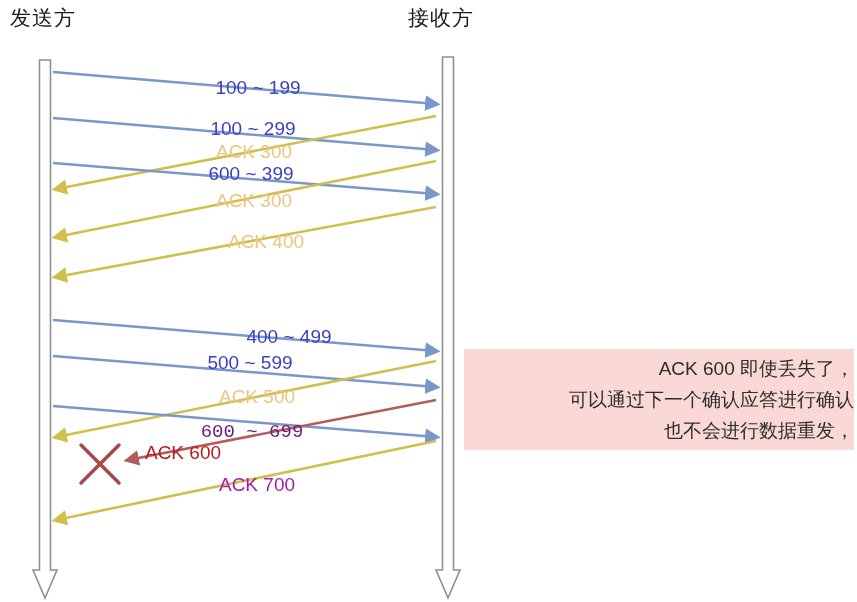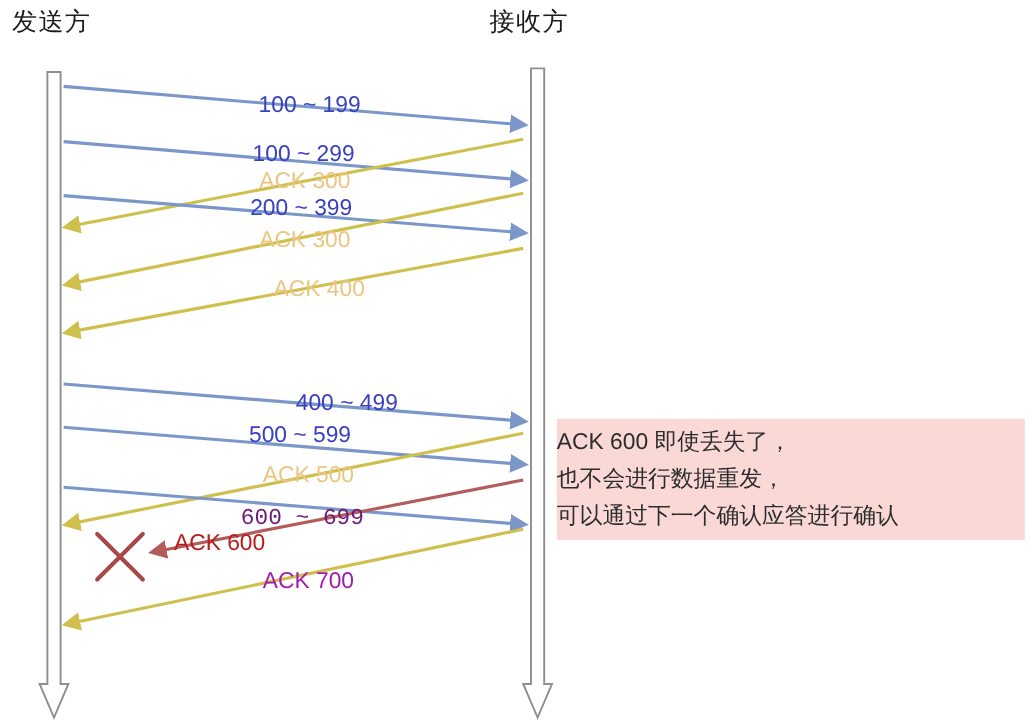--- a/index.html
+++ b/index.html
@@ -40,21 +40,21 @@
     position: absolute;
     left: 464px;
     top: 349px;
     width: 390px;
     height: 101px;
     background: var(--note-bg, #f9d8d6);
     color: var(--note-text, #2d2d2d);
     display: flex;
     flex-direction: column;
     justify-content: center;
-    align-items: flex-start;
+    align-items: flex-end;
     font-size: 19px;
     line-height: 31px;
     text-align: center;
   }
   .watermark {
     position: absolute;
     right: 8px;
     top: 563px;
     font-size: 17px;
     font-weight: bold;
@@ -93,35 +93,35 @@
       <line x1="436" y1="400" x2="128" y2="460" stroke="#b25c5c" stroke-width="2.6" marker-end="url(#ah-lost)"></line>
       <line x1="436" y1="441" x2="56" y2="520" stroke="#cfc04d" stroke-width="2.6" marker-end="url(#ah-ack)"></line>
       <line x1="81" y1="445" x2="119" y2="483" stroke="#a84848" stroke-width="3.5" stroke-linecap="round"></line>
       <line x1="119" y1="445" x2="81" y2="483" stroke="#a84848" stroke-width="3.5" stroke-linecap="round"></line>
     </svg>
 
   <div id="arrow-labels">
       <div class="arrow-label data" style="left: 258px; top: 88px; color: rgb(58, 65, 193);">100 ~ 199</div>
       <div class="arrow-label data" style="left: 253px; top: 129px; color: rgb(58, 65, 193);">100 ~ 299</div>
       <div class="arrow-label ack" style="left: 254px; top: 152px; color: rgb(236, 197, 129);">ACK 300</div>
-      <div class="arrow-label data" style="left: 251px; top: 174px; color: rgb(58, 65, 193);">200 ~ 399</div>
+      <div class="arrow-label data" style="left: 251px; top: 174px; color: rgb(58, 65, 193);">600 ~ 399</div>
       <div class="arrow-label ack" style="left: 254px; top: 201px; color: rgb(236, 197, 129);">ACK 300</div>
       <div class="arrow-label ack" style="left: 266px; top: 242px; color: rgb(236, 197, 129);">ACK 400</div>
       <div class="arrow-label data" style="left: 262px; top: 337px; color: rgb(58, 65, 193); margin-left: 27px;">400 ~ 499</div>
       <div class="arrow-label data" style="left: 250px; top: 363px; color: rgb(58, 65, 193);">500 ~ 599</div>
       <div class="arrow-label ack" style="left: 257px; top: 397px; color: rgb(236, 197, 129);">ACK 500</div>
       <div class="arrow-label data" style="left: 252px; top: 432px; color: #701a75; font-family: Liberation Mono, monospace;">600 ~ 699</div>
       <div class="arrow-label lost" style="left: 183px; top: 453px; color: #b91c1c;">ACK 600</div>
       <div class="arrow-label ack" style="left: 257px; top: 485px; color: #a21caf;">ACK 700</div>
     </div>
 
   <div class="endpoint-label sender">发送方</div>
 
   <div class="endpoint-label receiver">接收方</div>
 
   <div class="note">
     <div class="note-line">ACK 600 即使丢失了，</div>
+    <div class="note-line">可以通过下一个确认应答进行确认</div>
     <div class="note-line">也不会进行数据重发，</div>
-    <div class="note-line">可以通过下一个确认应答进行确认</div>
   </div>
 
 
 </div>
 
 </body></html>

